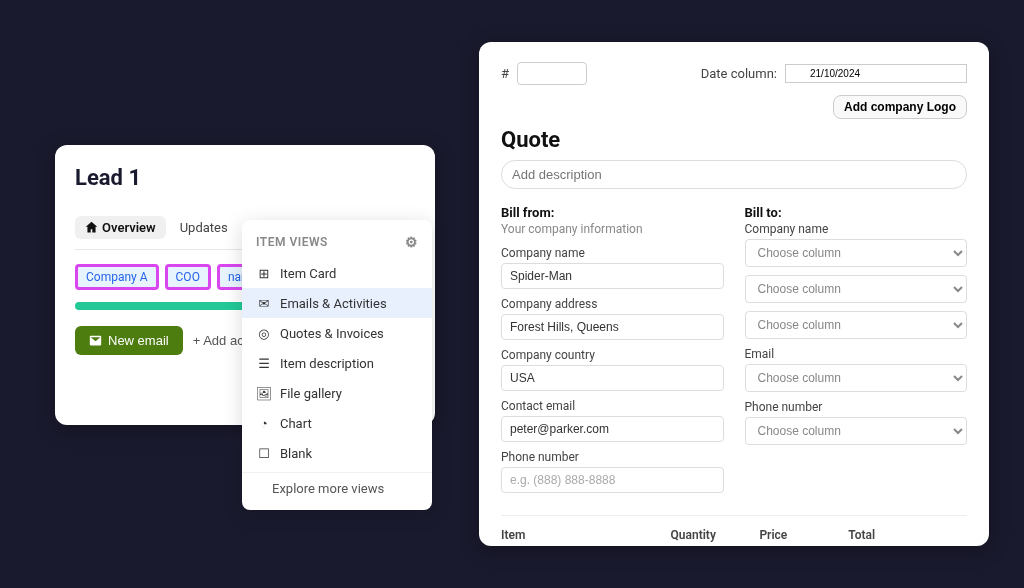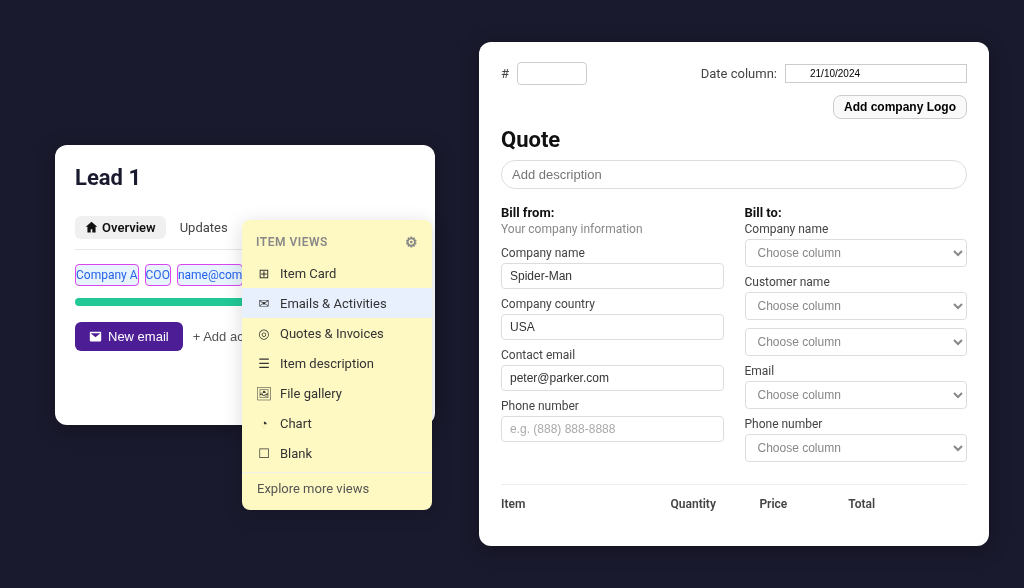--- a/index.html
+++ b/index.html
@@ -77,43 +77,43 @@
 
     .lead-tags {
       display: flex;
       gap: 6px;
       flex-wrap: wrap;
       margin-bottom: 12px;
     }
 
     .tag {
       background: #e8f4fd;
-      border: 1px solid #d946ef;
+      border: 3px solid #d946ef;
       color: #2563eb;
       font-size: 12px;
-      padding: 3px 0;
+      padding: 3px 8px;
       border-radius: 4px;
     }
 
     .lead-progress-bar {
       height: 8px;
       background: #22c997;
       border-radius: 4px;
       width: 100%;
       margin-bottom: 16px;
     }
 
     .lead-actions {
       display: flex;
       align-items: center;
       gap: 10px;
     }
 
     .btn-new-email {
-      background: #4c1d95;
+      background: #4d7c0f;
       color: #fff;
       border: none;
       border-radius: 6px;
       padding: 7px 14px;
       font-size: 13px;
       cursor: pointer;
       display: flex;
       align-items: center;
       gap: 6px;
     }
@@ -127,21 +127,21 @@
       display: flex;
       align-items: center;
       gap: 4px;
     }
 
     
     .dropdown-menu {
       position: absolute;
       left: 242px;
       top: 220px;
-      background: #fef9c3;
+      background: #ffffff;
       border-radius: 8px;
       box-shadow: 0 4px 20px rgba(0,0,0,0.15);
       width: 190px;
       padding: 10px 0;
       z-index: 20;
     }
 
     .dropdown-header {
       display: flex;
       align-items: center;
@@ -175,21 +175,21 @@
     .dropdown-icon {
       width: 16px;
       height: 16px;
       display: flex;
       align-items: center;
       justify-content: center;
       font-size: 13px;
     }
 
     .dropdown-footer {
-      padding: 8px 15px 4px;
+      padding: 8px 30px 4px;
       font-size: 13px;
       color: #555;
       cursor: pointer;
       border-top: 1px solid #f0f0f0;
       margin-top: 4px;
     }
 
     
     .quote-panel {
       background: #fff;
@@ -461,20 +461,22 @@
 
     <div>
       <div class="bill-section-title">Bill from:</div>
       <div class="bill-section-subtitle">Your company information</div>
 
       <div class="form-group">
         <label class="form-label">Company name</label>
         <input class="form-input" type="text" value="Spider-Man" style="">
       </div>
       <div class="form-group">
+        <label class="form-label">Company address</label>
+        <input class="form-input" type="text" value="Forest Hills, Queens" style="">
       </div>
       <div class="form-group">
         <label class="form-label">Company country</label>
         <input class="form-input" type="text" value="USA" style="">
       </div>
       <div class="form-group">
         <label class="form-label">Contact email</label>
         <input class="form-input" type="text" value="peter@parker.com" style="">
       </div>
       <div class="form-group">
@@ -486,21 +488,20 @@
     <div>
       <div class="bill-section-title">Bill to:</div>
 
       <div class="form-group">
         <label class="form-label">Company name</label>
         <select class="form-select">
           <option value="">Choose column</option>
         </select>
       </div>
       <div class="form-group">
-        <label class="form-label">Customer name</label>
         <select class="form-select">
           <option value="">Choose column</option>
         </select>
       </div>
       <div class="form-group">
         <select class="form-select">
           <option value="">Choose column</option>
         </select>
       </div>
       <div class="form-group">

